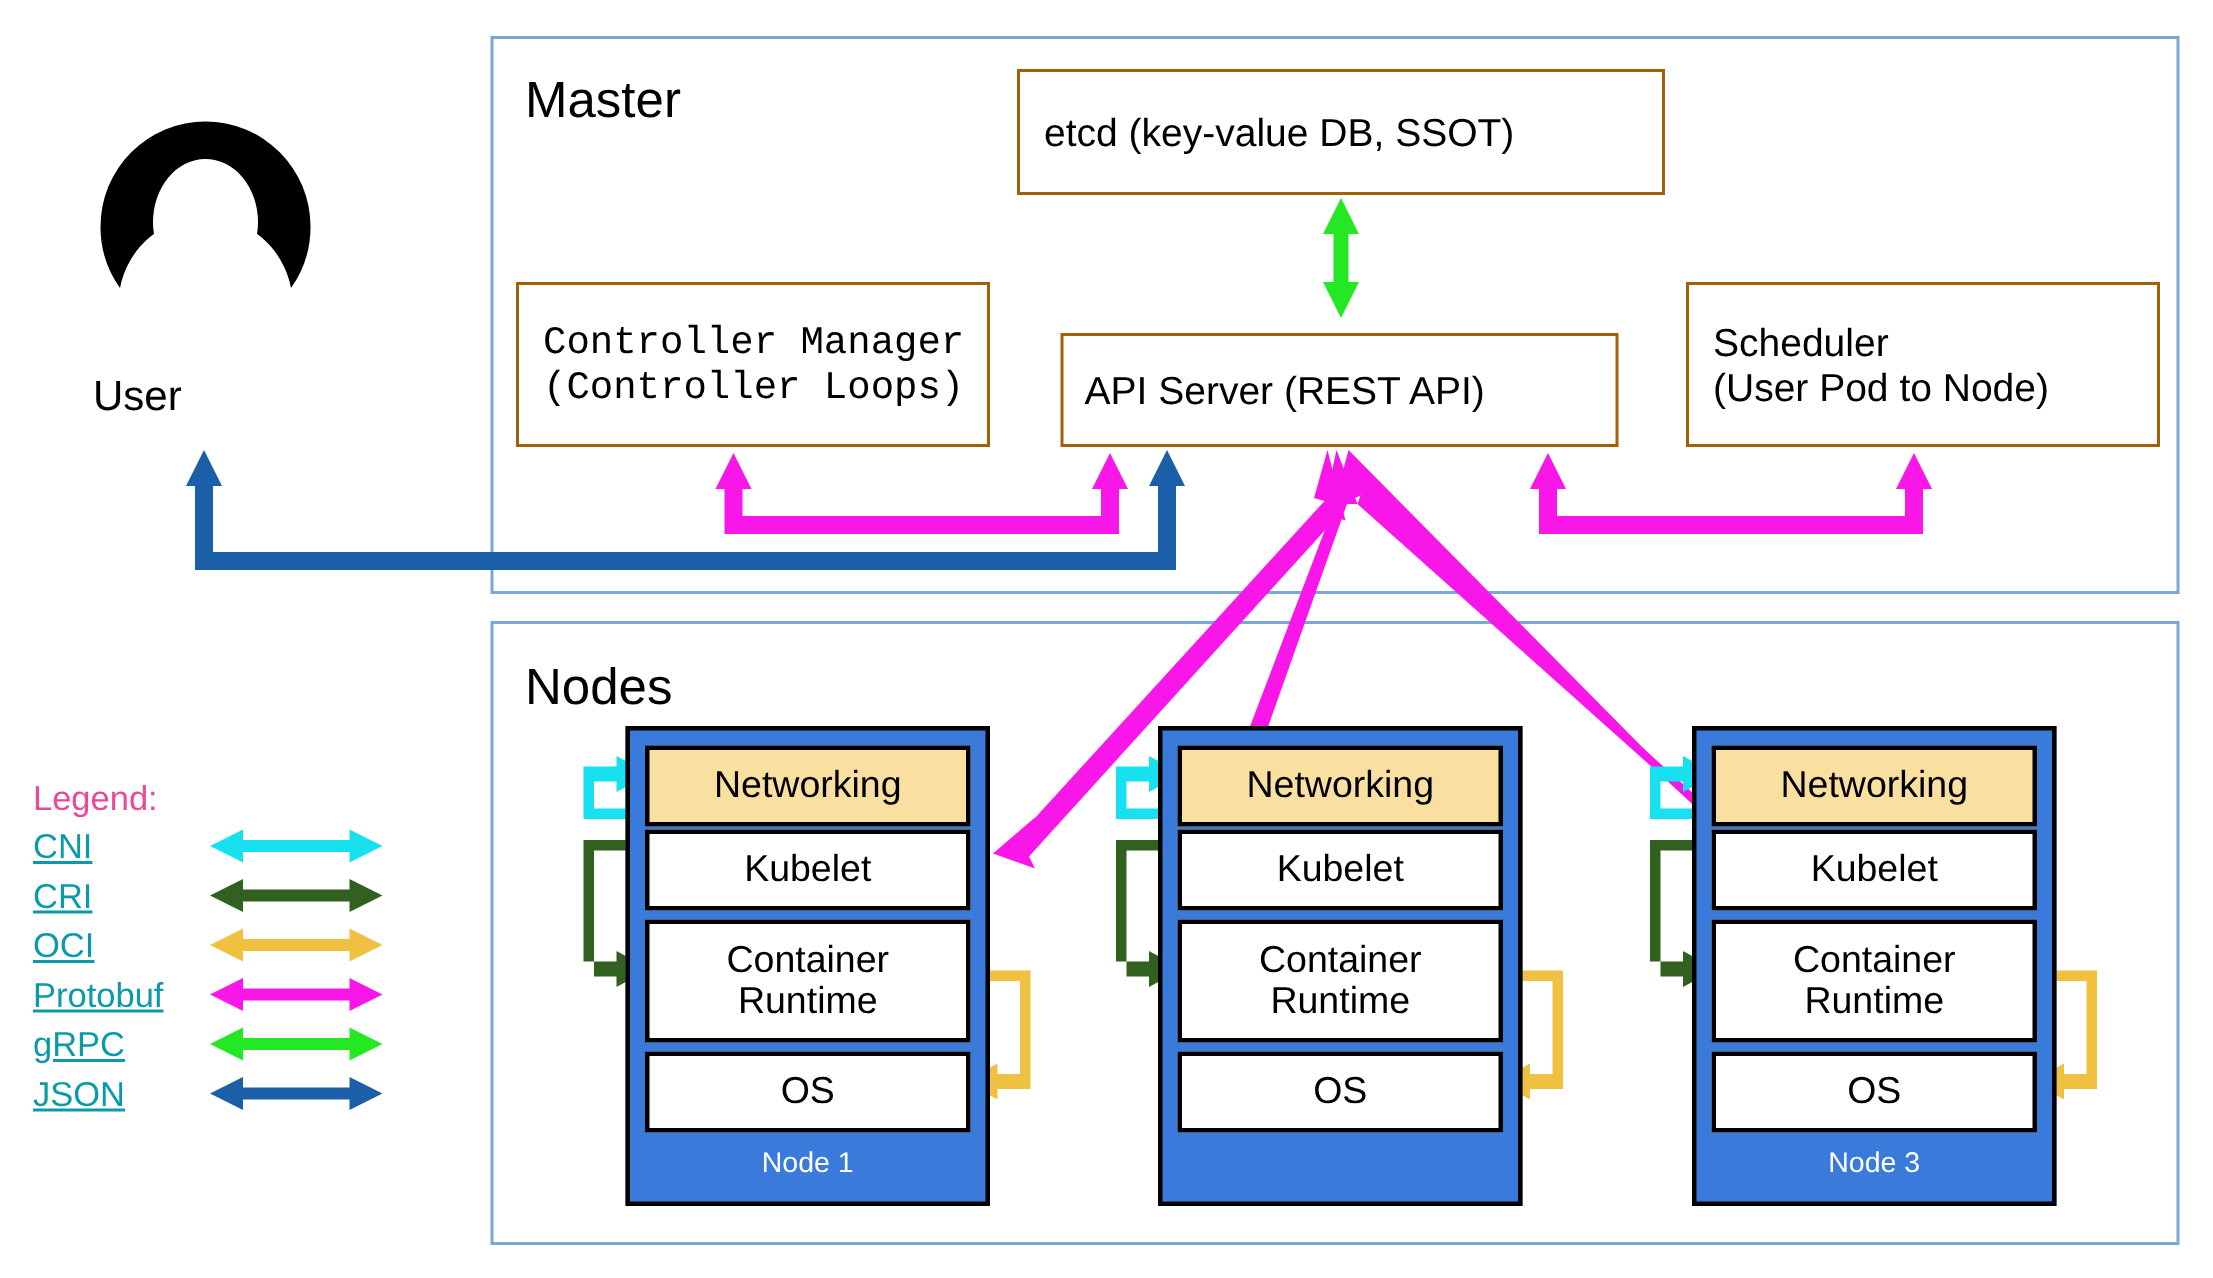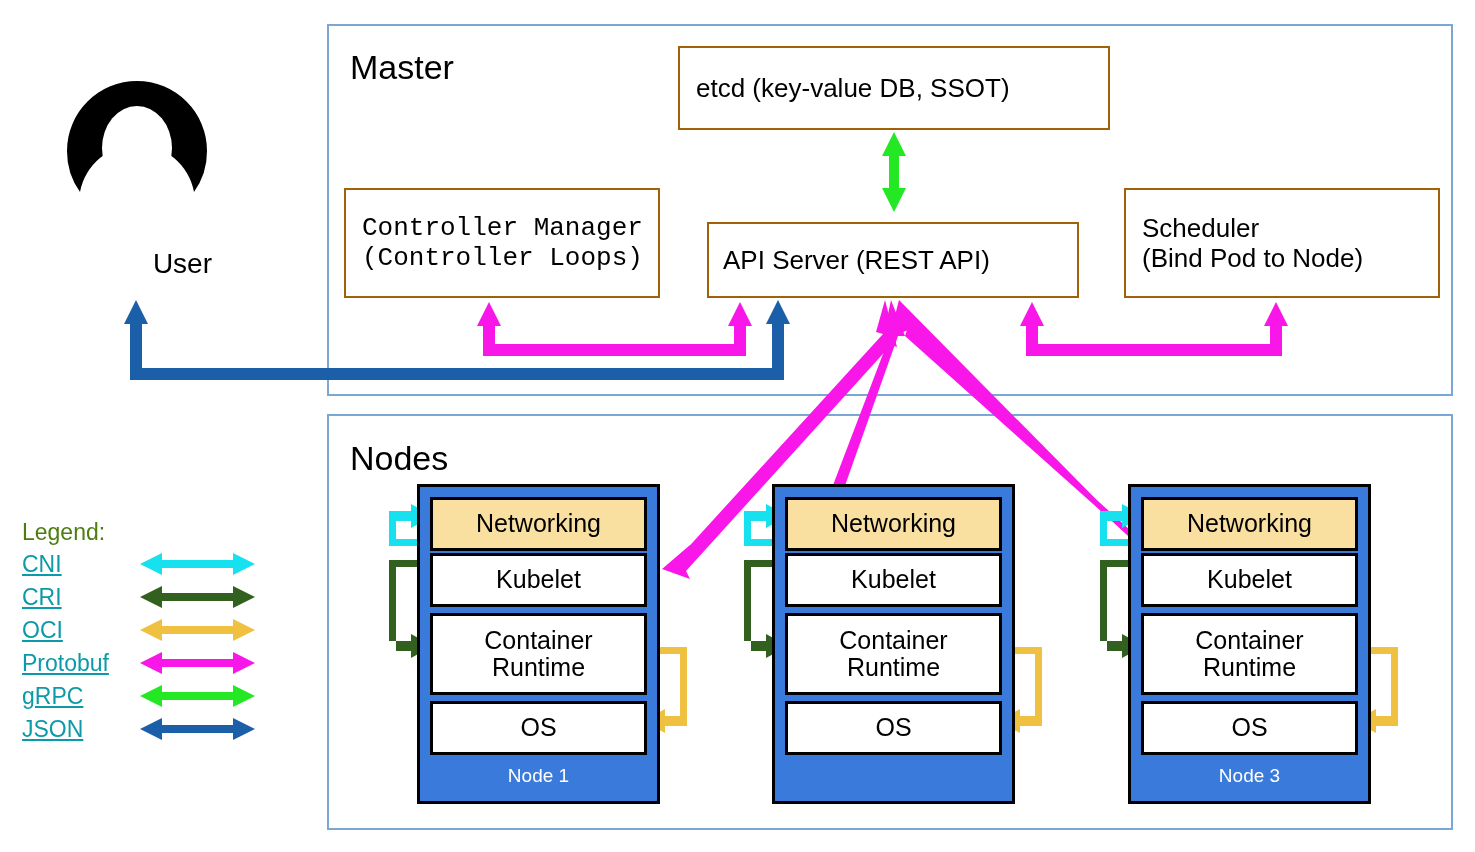--- a/index.html
+++ b/index.html
@@ -24,26 +24,26 @@
   
   .node{position:absolute;background:#3a7adb;border:3px solid #000;box-sizing:border-box;z-index:6;}
   .nrow{position:absolute;left:10px;right:10px;background:#fff;border:3px solid #000;
         box-sizing:border-box;display:flex;align-items:center;justify-content:center;text-align:center;}
   .nrow span{font-size:25px;line-height:1.1;color:#000;white-space:pre-line;}
   .nrow.net{background:#fae0a0;}
   .nlabel{position:absolute;left:0;right:0;text-align:center;color:#fff;font-size:19px;}
 
   
   #user-avatar{position:absolute;left:62px;top:76px;width:150px;height:150px;z-index:6;}
-  #user-label{position:absolute;left:62px;top:248px;width:150px;text-align:right;
+  #user-label{position:absolute;left:62px;top:248px;width:150px;text-align:left;
               font-size:28px;color:#000;z-index:6;}
 
   
   #legend{position:absolute;left:22px;top:517px;z-index:6;}
-  #legend-title{font-size:23px;color:#4d7c0f;height:30px;line-height:30px;}
+  #legend-title{font-size:23px;color:#ec4899;height:30px;line-height:30px;}
   .leg-row{height:33px;display:flex;align-items:center;}
   .leg-label{width:118px;font-size:23px;line-height:28px;color:#0c9aa9;
              text-decoration:underline;text-underline-offset:2px;}
   .leg-arrow{width:115px;height:28px;display:block;}
 </style>
 </head>
 <body>
 
 <div id="stage">
 
@@ -69,21 +69,21 @@
     <span class="mtext">Controller Manager
 (Controller Loops)</span>
   </div>
 
   <div class="mbox center" style="left:707px;top:222px;width:372px;height:76px;">
     <span class="mtext">API Server (REST API)</span>
   </div>
 
   <div class="mbox" style="left:1124px;top:188px;width:316px;height:110px;">
     <span class="mtext">Scheduler
-(Bind Pod to Node)</span>
+(User Pod to Node)</span>
   </div>
 
   <div class="node" style="left:417px;top:484px;width:243px;height:320px;">
     <div class="nrow net" style="top:10px;height:54px;">
       <span>Networking</span>
     </div>
     <div class="nrow" style="top:66px;height:54px;">
       <span>Kubelet</span>
     </div>
     <div class="nrow" style="top:126px;height:82px;">

